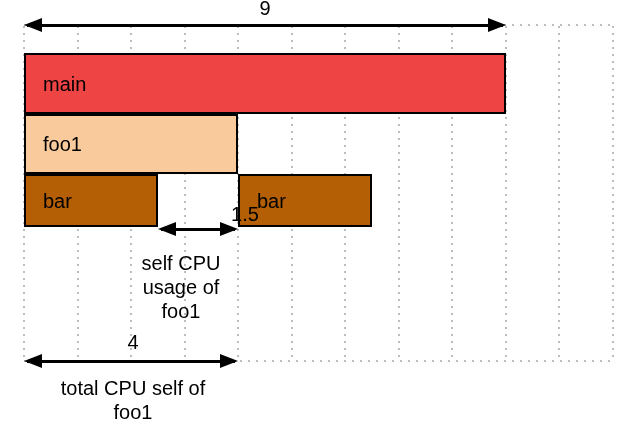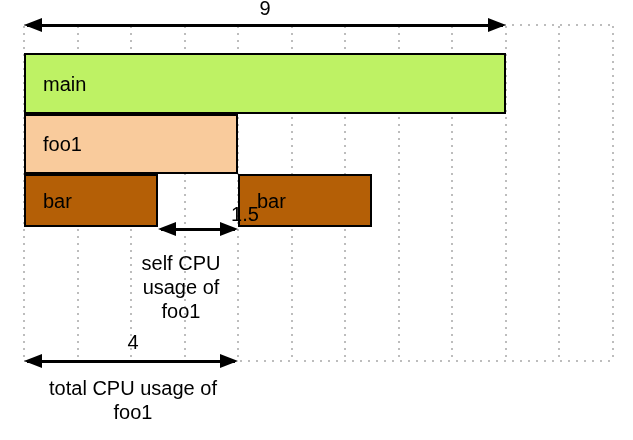--- a/index.html
+++ b/index.html
@@ -75,21 +75,21 @@
       <div class="vgrid" style="left: 344px; top: 26px; height: 335px;"></div>
       <div class="vgrid" style="left: 397.5px; top: 26px; height: 335px;"></div>
       <div class="vgrid" style="left: 451px; top: 26px; height: 335px;"></div>
       <div class="vgrid" style="left: 504.5px; top: 26px; height: 335px;"></div>
       <div class="vgrid" style="left: 558px; top: 26px; height: 335px;"></div>
       <div class="vgrid" style="left: 611.5px; top: 26px; height: 335px;"></div>
       <div class="hgrid" style="left: 24px; width: 588.5px; top: 24px;"></div>
       <div class="hgrid" style="left: 24px; width: 588.5px; top: 360px;"></div>
     </div>
 
-  <div class="frame" style="left: 24px; width: 481.5px; top: 53px; height: 61px; background: #bef264;">
+  <div class="frame" style="left: 24px; width: 481.5px; top: 53px; height: 61px; background: #ef4444;">
     <span class="frame-label">main</span>
   </div>
   <div class="frame" style="left: 24px; width: 214px; top: 114px; height: 60px; background: rgb(249, 203, 156);">
     <span class="frame-label">foo1</span>
   </div>
   <div class="frame" style="left: 24px; width: 133.75px; top: 174px; height: 53px; background: rgb(180, 95, 6);">
     <span class="frame-label">bar</span>
   </div>
   <div class="frame" style="left: 238px; width: 133.75px; top: 174px; height: 53px; background: rgb(180, 95, 6);">
     <span class="frame-label">bar</span>
@@ -111,16 +111,16 @@
     <div class="head-right"></div>
   </div>
 
   <div class="mlabel" id="label-9">9</div>
   <div class="mlabel" id="label-15">1.5</div>
   <div class="mlabel" id="label-4">4</div>
 
   <div class="caption" id="caption-self">self CPU
 usage of
 foo1</div>
-  <div class="caption" id="caption-total">total CPU usage of
+  <div class="caption" id="caption-total">total CPU self of
 foo1</div>
 
 </div>
 
 </body></html>

